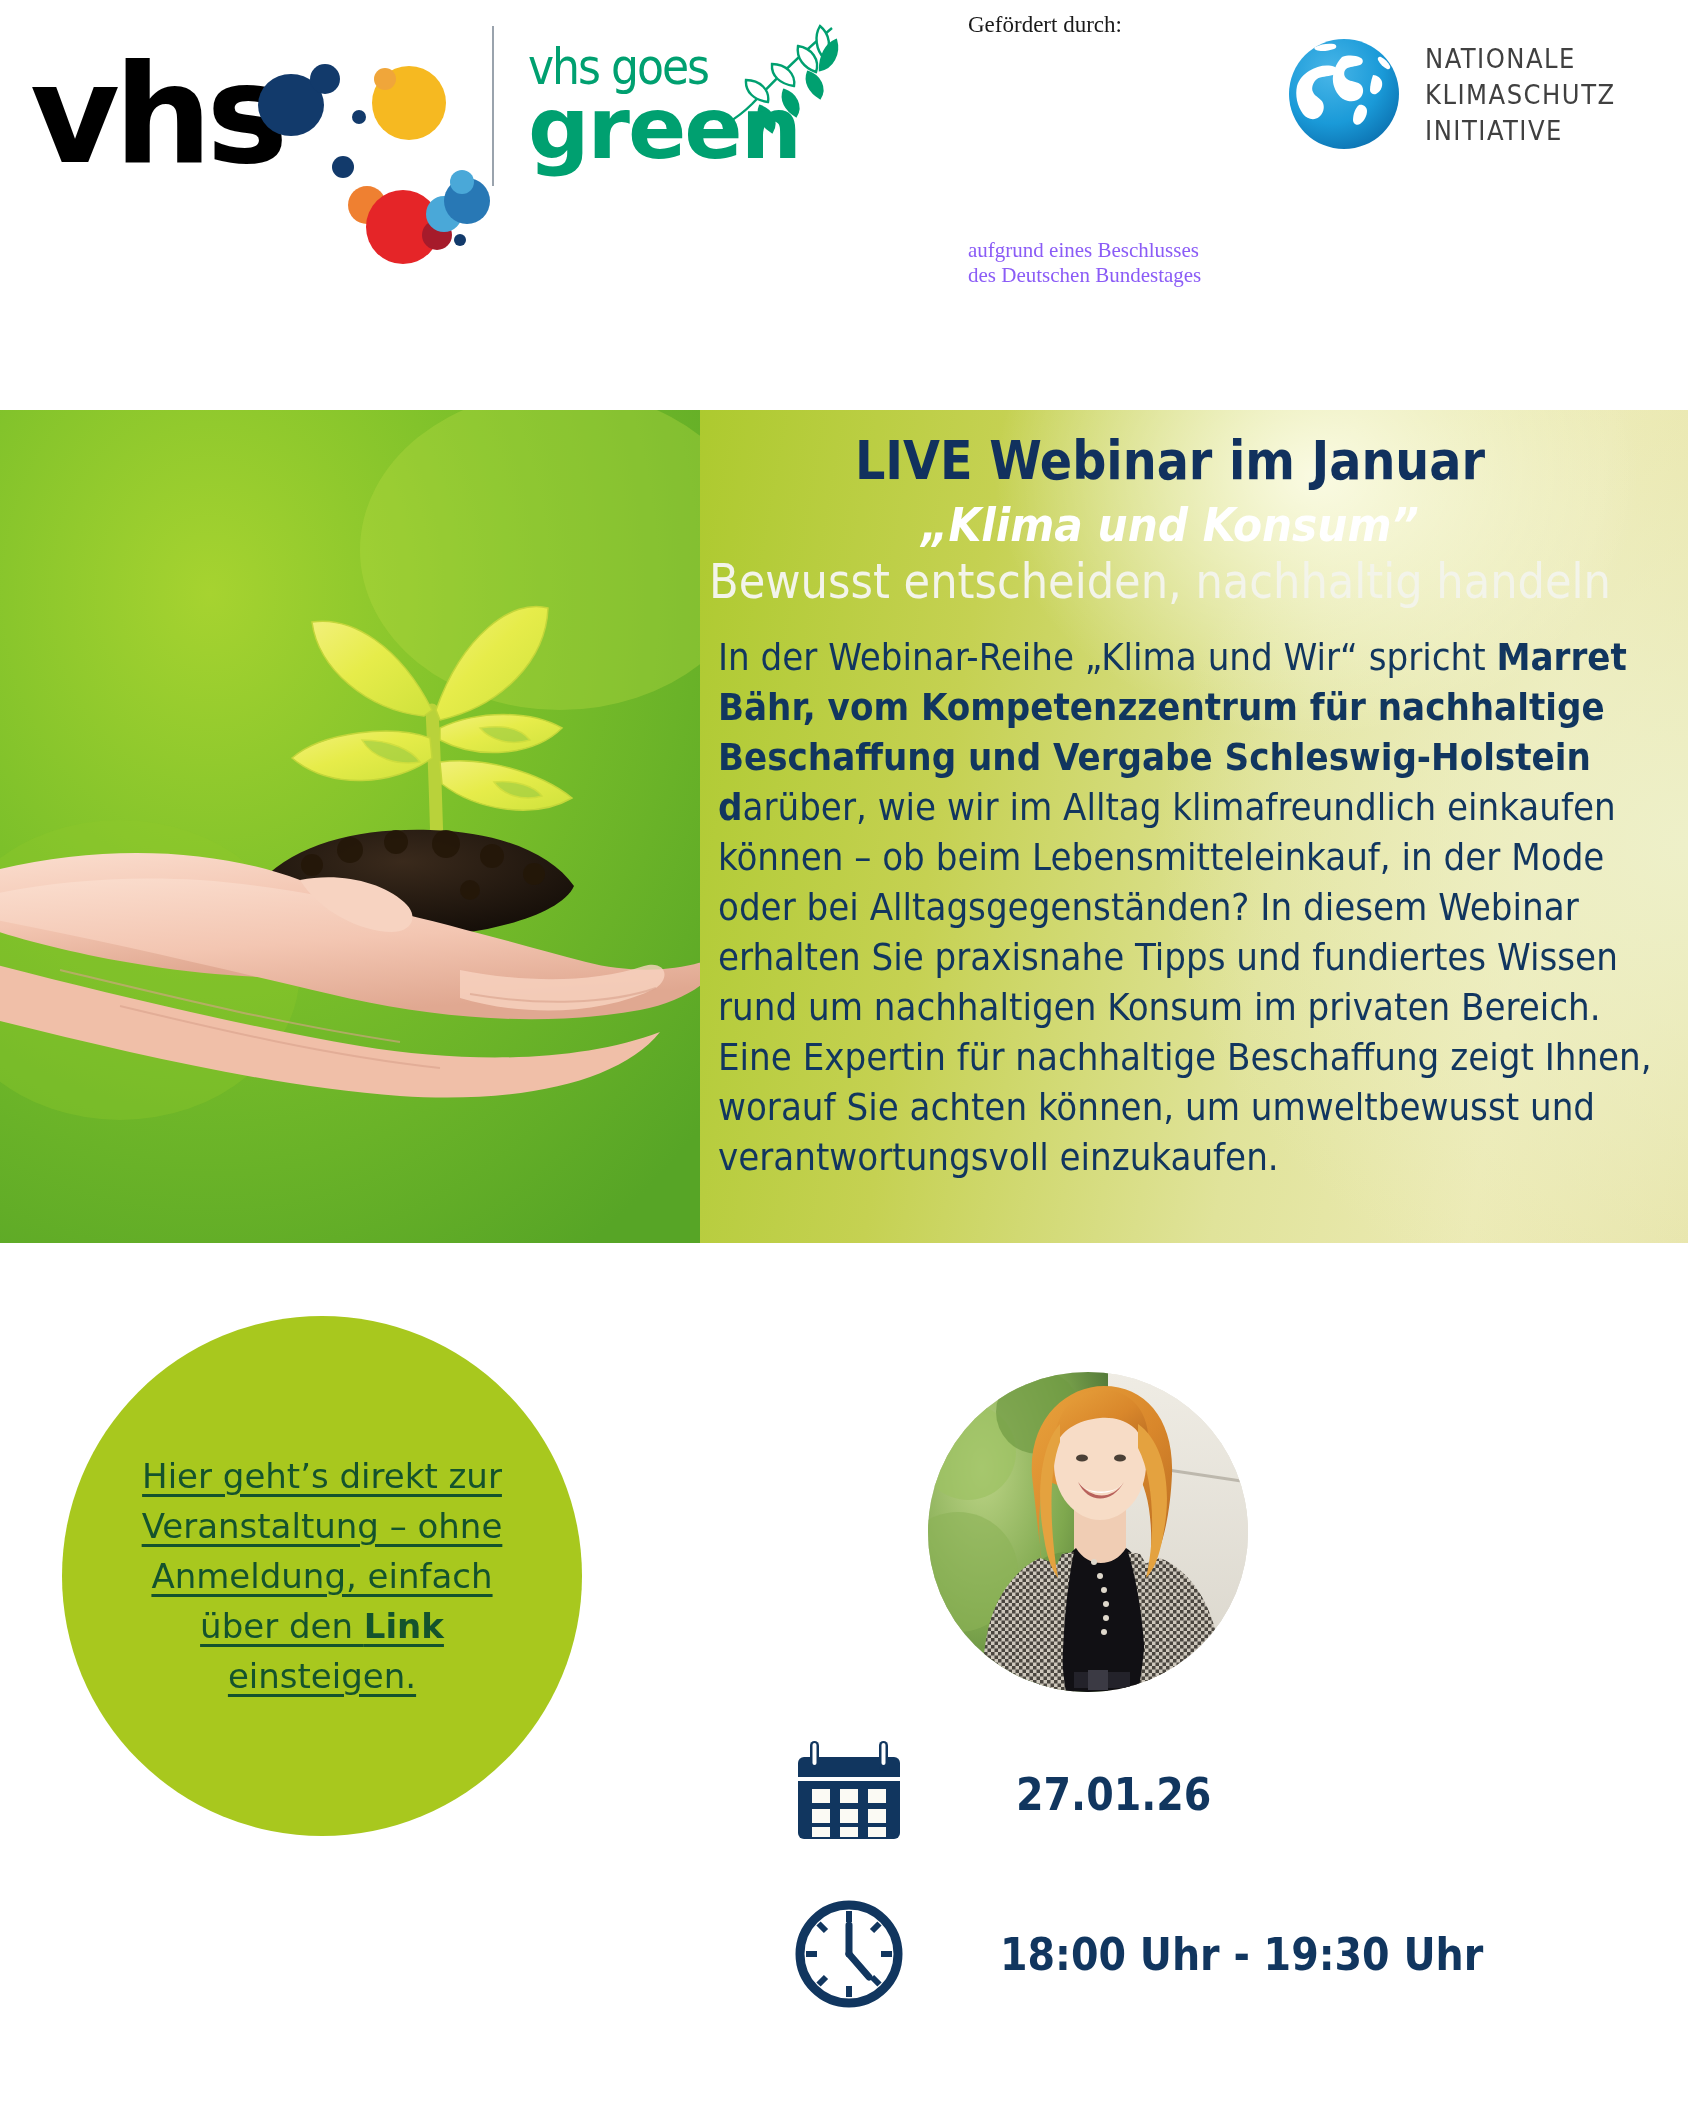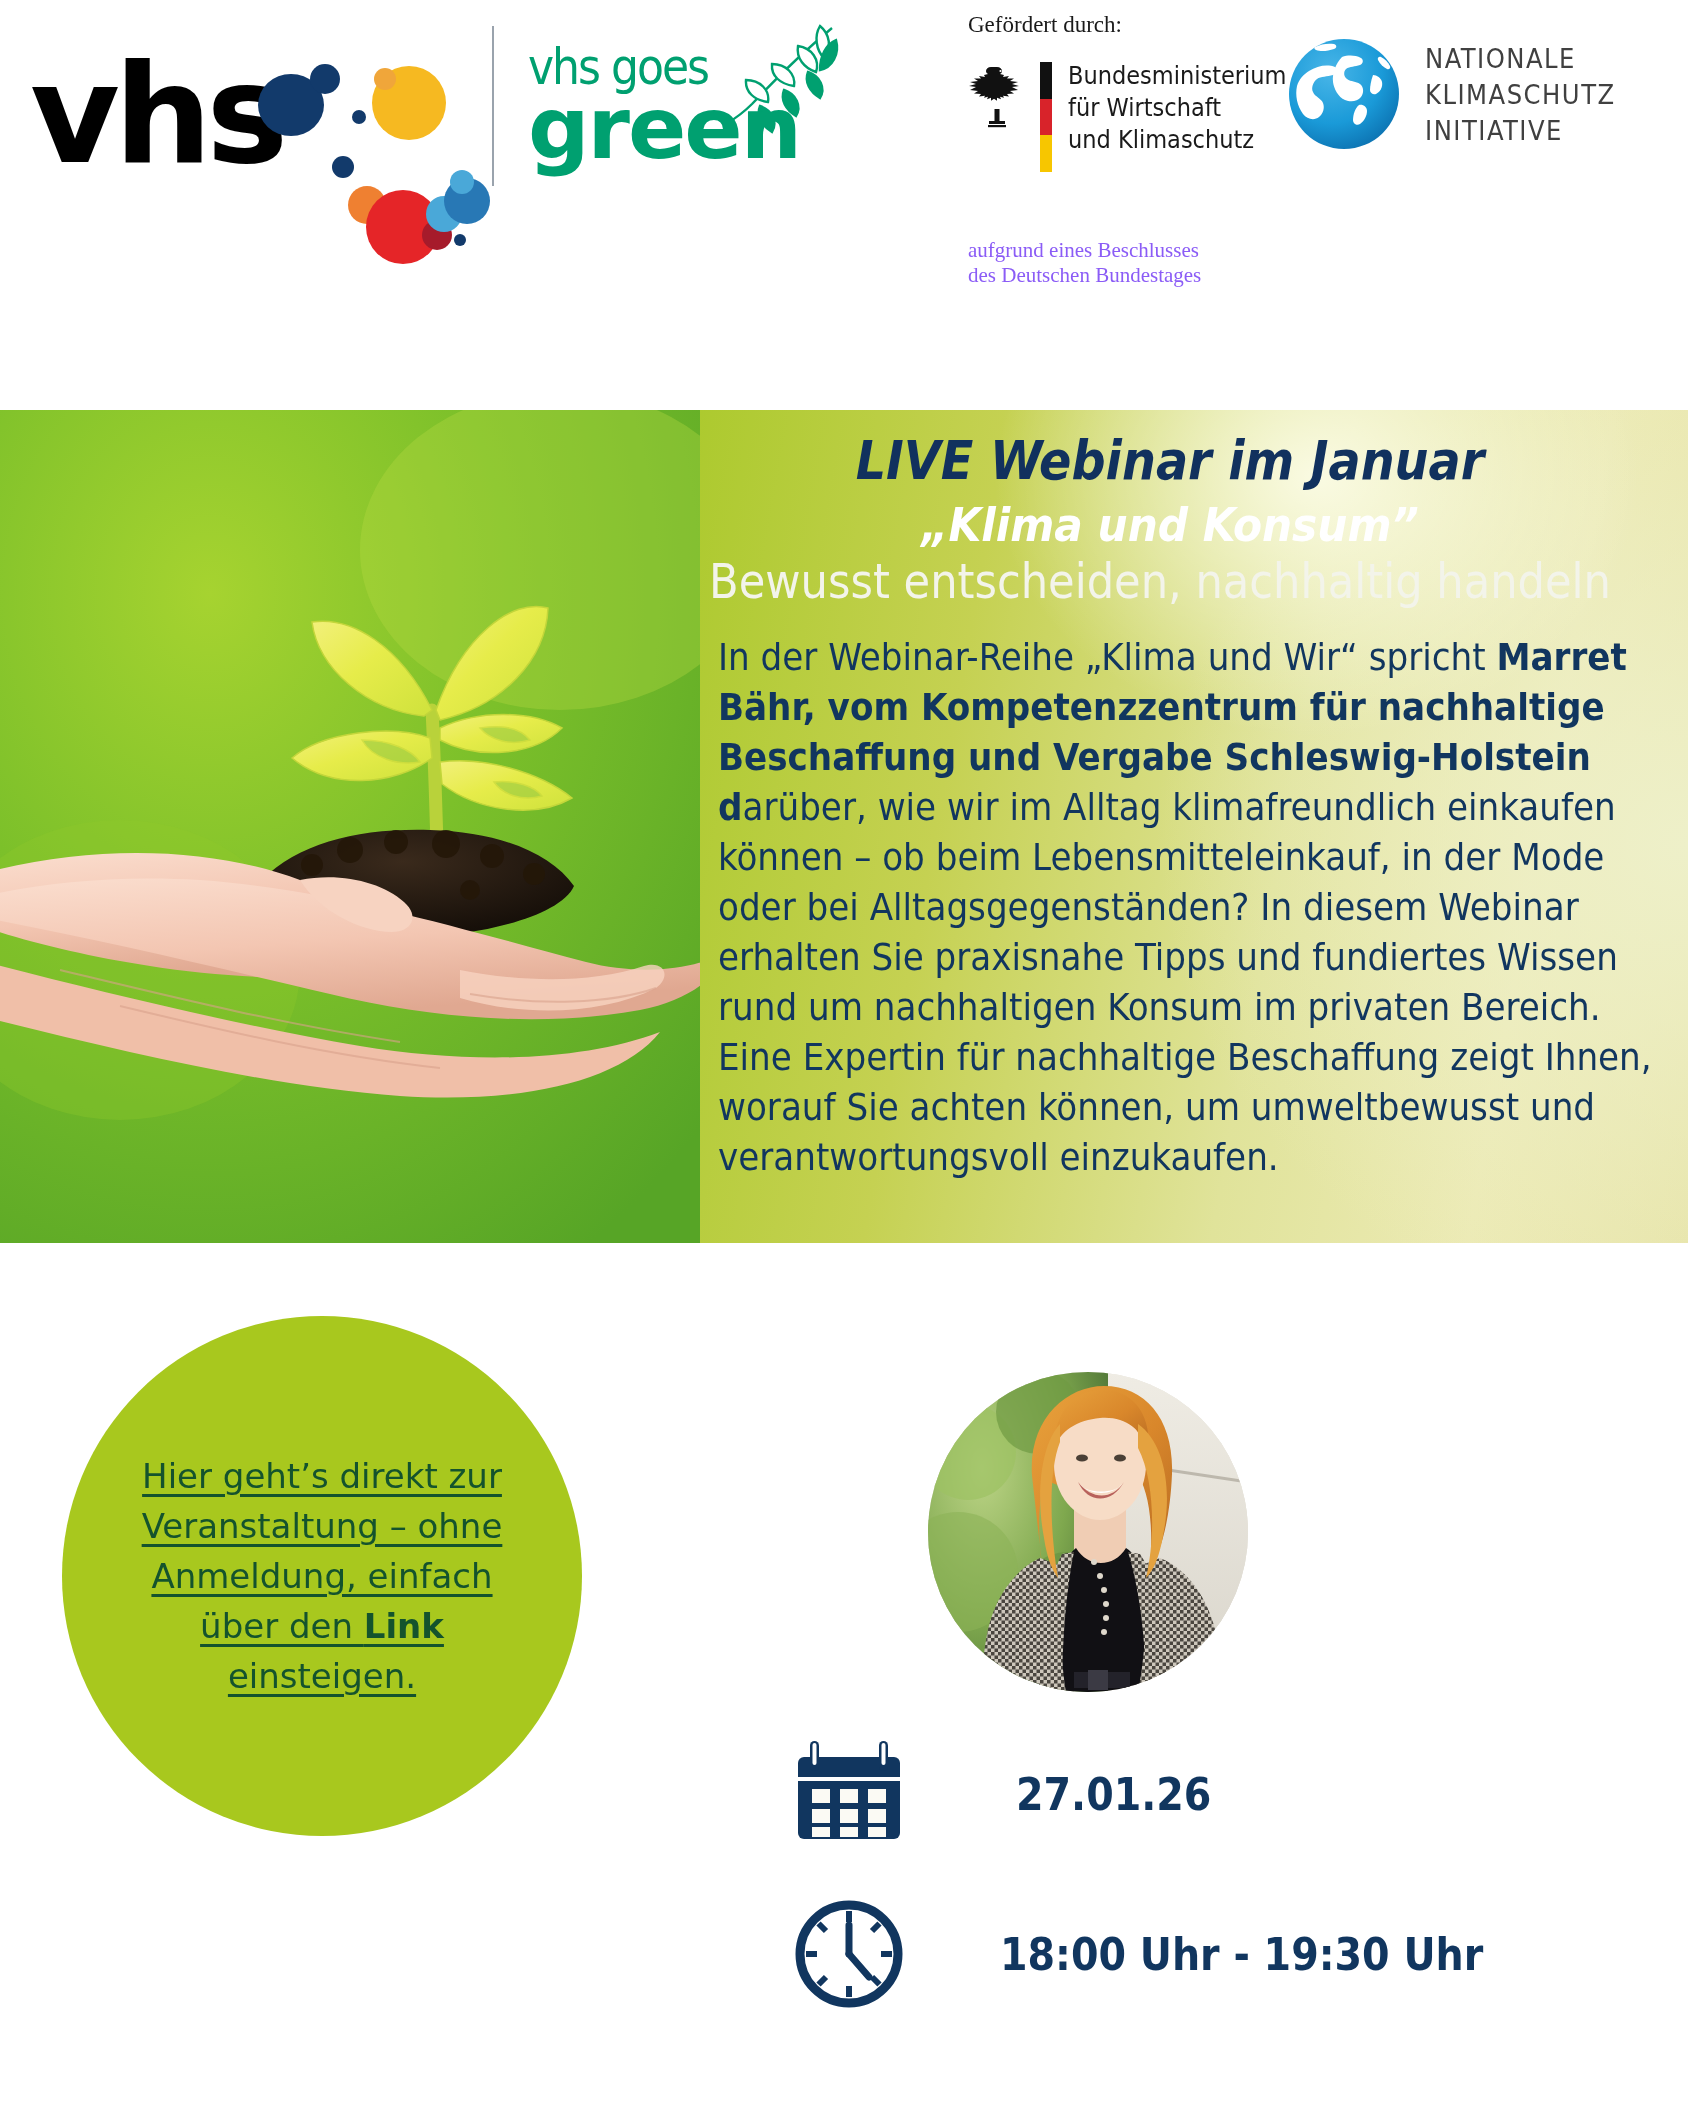--- a/index.html
+++ b/index.html
@@ -75,21 +75,21 @@
       radial-gradient(ellipse 760px 700px at 100% 52%, #eef0c9 0%, rgba(238,240,201,0) 70%),
       linear-gradient(100deg, #6cb52a 0%, #8cc125 16%, #a7c826 34%, #c5d152 55%, #e0e39a 74%, #eceab4 88%, #e7e4a8 100%);
   }
   
   #plantpic{position:absolute;left:0;top:0;width:700px;height:833px;}
 
   #hero-text{position:absolute;left:690px;top:0;width:998px;height:833px;}
   #h1{
     position:absolute;left:0;top:20px;width:960px;text-align:center;
     font-family:"DejaVu Sans Condensed","DejaVu Sans", sans-serif;
-    font-weight:bold;font-style:italic;font-size:53px;line-height:62px;color:#11315e;
+    font-weight:bold;font-size:53px;line-height:62px;color:#11315e;
   }
   #h2{
     position:absolute;left:0;top:86px;width:960px;text-align:center;
     font-family:"DejaVu Sans Condensed","DejaVu Sans", sans-serif;
     font-weight:bold;font-style:italic;font-size:47px;line-height:58px;color:#ffffff;
   }
   #h3{
     position:absolute;left:-60px;top:142px;width:1060px;text-align:center;
     font-family:"DejaVu Sans Condensed","DejaVu Sans", sans-serif;
     font-size:48px;line-height:58px;color:#f3f4ea;
@@ -170,41 +170,20 @@
         <path d="M44 86 C 56 90, 62 102, 56 112 C 46 106, 40 96, 44 86Z" fill="#00a070"></path>
       </g>
     </svg>
     <div id="gg-line1">vhs goes</div>
     <div id="gg-line2">green</div>
   </div>
 
   <div id="funding">
     <div id="gefoerdert">Gefördert durch:</div>
 
-    <div id="bmwk">
-      <svg id="eagle" viewBox="0 0 58 66">
-        <g fill="#111">
-          <path d="M29 3 c3 0 5 2 5 4 0 1.5-1 2.5-2 3 l4 1 -1 2 6-1 -2 2.5 7 0 -4 2.5 8 1 -6 2 7 2 -7 1 6 3 -8 1 4 2.5 -7 .5 2 2.5 -6-.8 1 2 -4-1 1 2.5 -4-1.5 0 3 -3-2 -3 2 0-3 -4 1.5 1-2.5 -4 1 1-2 -6 .8 2-2.5 -7-.5 4-2.5 -8-1 6-3 -7-1 7-2 -6-2 8-1 -4-2.5 7 0 -2-2.5 6 1 -1-2 4-1 c-1-.5-2-1.5-2-3 0-2 2-4 5-4z"></path>
-          <rect x="26.5" y="45" width="5" height="12"></rect>
-          <path d="M21 57 h16 v3 h-16z"></path>
-          <path d="M20 61 h18 v2.2 h-18z"></path>
-        </g>
-        <circle cx="32.5" cy="7" r="1.1" fill="#fff"></circle>
-      </svg>
-      <div id="flag">
-        <div class="flag-seg" style="background:#111;"></div>
-        <div class="flag-seg" style="background:#d8232a;"></div>
-        <div class="flag-seg" style="background:#f7c600;"></div>
-      </div>
-      <div id="bmwk-text">
-        <div>Bundesministerium</div>
-        <div>für Wirtschaft</div>
-        <div>und Klimaschutz</div>
-      </div>
-    </div>
 
     <div id="beschluss">
       <div>aufgrund eines Beschlusses</div>
       <div>des Deutschen Bundestages</div>
     </div>
   </div>
 
   <div id="nki">
     <svg id="globe" viewBox="0 0 118 118">
       <defs>

